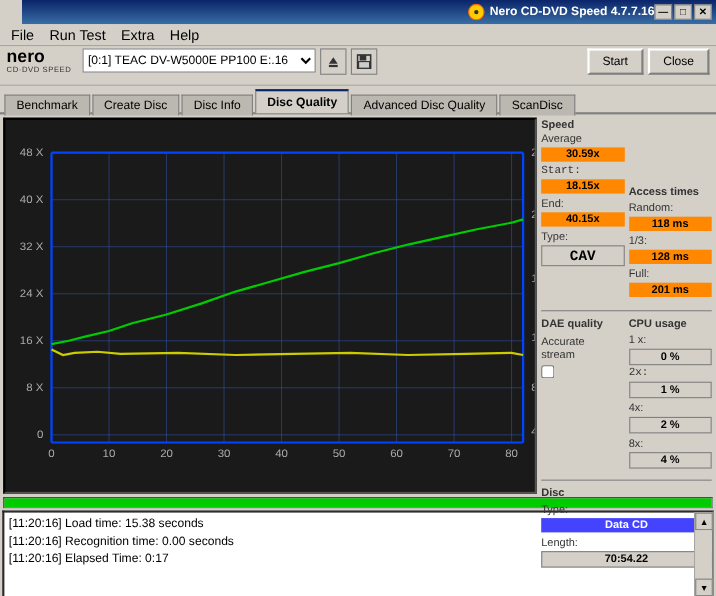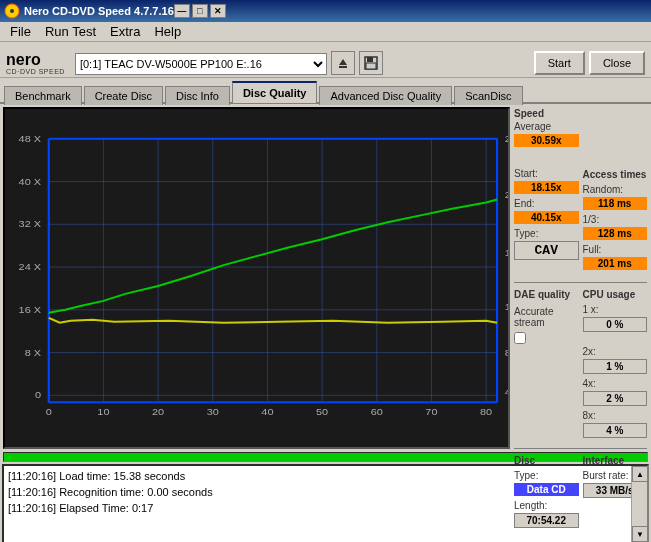--- a/index.html
+++ b/index.html
@@ -12,24 +12,25 @@
       overflow: hidden;
     }
 
     
     .title-bar {
       background: linear-gradient(to bottom, #0a246a, #3a6ea5);
       color: white;
       height: 22px;
       display: flex;
       align-items: center;
-      justify-content: flex-start;
+      justify-content: flex-end;
       padding: 0 4px;
       font-size: 11px;
       font-weight: bold;
+      margin-left: 20px;
     }
     .title-bar-left {
       display: flex;
       align-items: center;
       gap: 4px;
     }
     .title-icon {
       width: 16px;
       height: 16px;
     }
@@ -64,21 +65,21 @@
       padding: 2px 6px;
       cursor: pointer;
       font-size: 13px;
     }
 
     
     .toolbar {
       background: #d4d0c8;
       height: 36px;
       display: flex;
-      align-items: flex-end;
+      align-items: flex-start;
       padding: 2px 6px;
       gap: 4px;
       border-bottom: 1px solid #a0a0a0;
     }
     .nero-logo {
       display: flex;
       flex-direction: column;
       margin-right: 6px;
     }
     .nero-text {
@@ -87,21 +88,21 @@
       color: black;
       font-family: Arial;
       line-height: 1;
     }
     .nero-sub {
       font-size: 7px;
       color: #333;
       letter-spacing: 0.5px;
     }
     .drive-select {
-      width: 252px;
+      width: 212px;
       height: 22px;
       font-size: 11px;
       background: white;
       border: 1px solid #808080;
     }
     .toolbar-icon-btn {
       width: 24px;
       height: 24px;
       background: #d4d0c8;
       border: 1px solid #808080;
@@ -160,21 +161,21 @@
     
     .main-content {
       display: flex;
       height: 350px;
       border-top: 2px solid #808080;
       background: #d4d0c8;
     }
 
     
     .right-panel {
-      width: 141px;
+      width: 163px;
       padding: 4px;
       display: flex;
       flex-direction: column;
       gap: 4px;
       font-size: 10px;
     }
 
     .stat-section {
       margin-bottom: 4px;
     }
@@ -441,21 +442,21 @@
   </div>
 
   <div class="right-panel">
 
     <div class="stat-section">
       <div class="section-header">Speed</div>
       <div style="display:flex; justify-content:space-between; margin-bottom:2px;">
         <div class="stat-col">
           <span class="stat-label">Average</span>
           <span class="stat-value-box" style="background:#ff8800; font-size:10px;">30.59x</span>
-          <span class="stat-label" style="margin-top:19px;">Start:</span>
+          <span class="stat-label" style="margin-top:1px;font-family:Liberation Mono, monospace;">Start:</span>
           <span class="stat-value-box" style="background:#ff8800; font-size:10px;">18.15x</span>
           <span class="stat-label" style="margin-top:2px;">End:</span>
           <span class="stat-value-box" style="background:#ff8800; font-size:10px;">40.15x</span>
           <span class="stat-label" style="margin-top:2px;">Type:</span>
           <span class="stat-value-box plain" style="font-size:13px;font-family:Liberation Mono, monospace;">CAV</span>
         </div>
         <div class="stat-col" style="margin-left:4px;margin-top:48px;">
           <span class="section-header">Access times</span>
           <span class="stat-label">Random:</span>
           <span class="stat-value-box" style="background:#ff8800; font-size:10px;">118 ms</span>
@@ -477,46 +478,41 @@
             <span class="stat-label">Accurate<br>stream</span>
           </div>
           <div style="margin-top:2px;">
             <input type="checkbox" style="width: 12px; height: 12px;">
           </div>
         </div>
         <div class="stat-col" style="margin-left:4px;">
           <span class="section-header">CPU usage</span>
           <span class="stat-label">1 x:</span>
           <span class="stat-value-box plain" style="font-size:10px;">0 %</span>
-          <span class="stat-label" style="margin-top:12px;">2x:</span>
+          <span class="stat-label" style="margin-top:0;font-family:Liberation Mono, monospace;">2x:</span>
           <span class="stat-value-box plain" style="font-size:10px;">1 %</span>
           <span class="stat-label" style="margin-top:2px;">4x:</span>
           <span class="stat-value-box plain" style="font-size:10px;">2 %</span>
           <span class="stat-label" style="margin-top:2px;">8x:</span>
           <span class="stat-value-box plain" style="font-size:10px;">4 %</span>
         </div>
       </div>
     </div>
 
     <div class="divider-line"></div>
 
     <div class="stat-section">
       <div style="display:flex; justify-content:space-between;">
         <div class="stat-col">
           <span class="section-header">Disc</span>
           <span class="stat-label">Type:</span>
           <span class="stat-value-box blue" style="font-size:10px;">Data CD</span>
           <span class="stat-label" style="margin-top:2px;">Length:</span>
           <span class="stat-value-box plain" style="font-size:10px;">70:54.22</span>
         </div>
-        <div class="stat-col" style="margin-left:4px;">
-          <span class="section-header">Interface</span>
-          <span class="stat-label">Burst rate:</span>
-          <span class="stat-value-box plain" style="font-size:10px;">33 MB/s</span>
-        </div>
       </div>
     </div>
 
   </div>
 </div>
 
 <div class="progress-bar-outer" style="height:10px; background:#d4d0c8; border:1px inset #808080; margin:0 3px 2px;">
   <div class="progress-bar-inner" style="height:100%; background:#00cc00; width:100%;"></div>
 </div>
 

